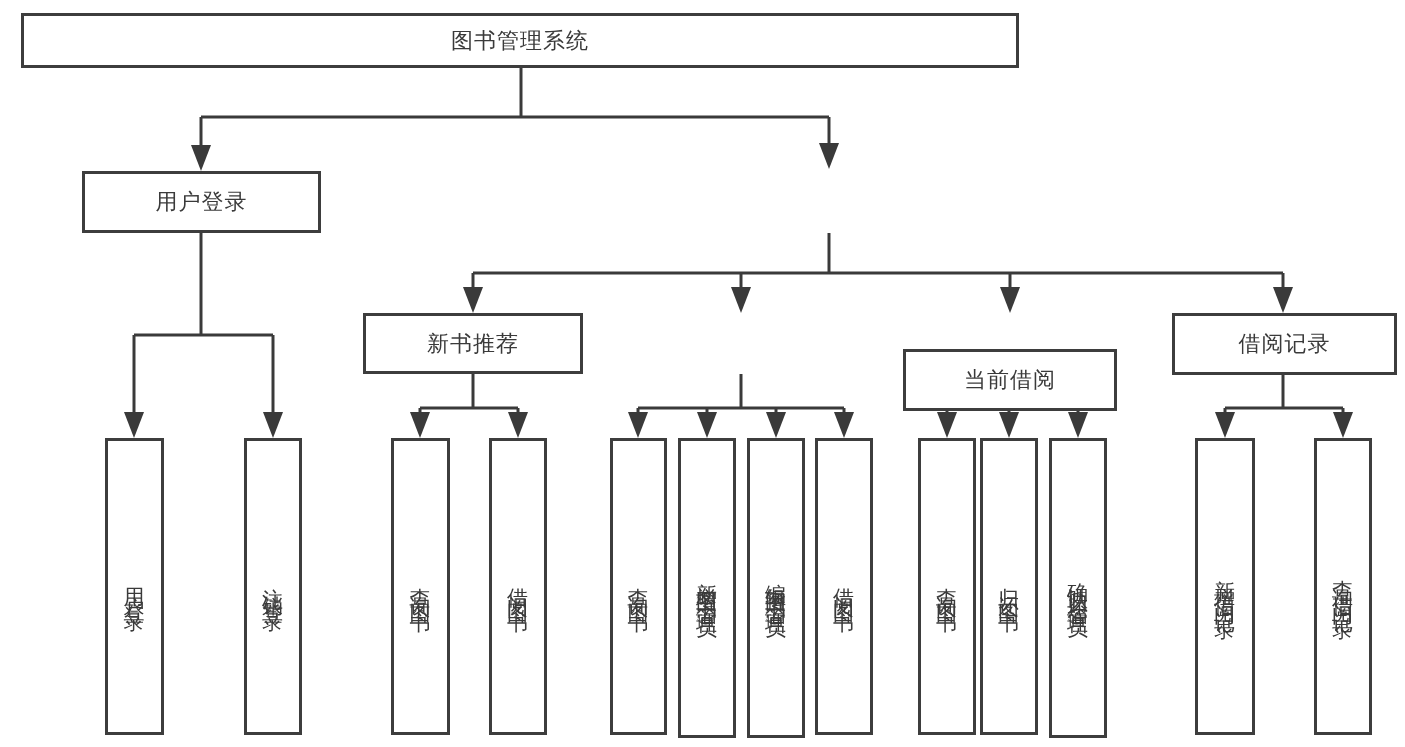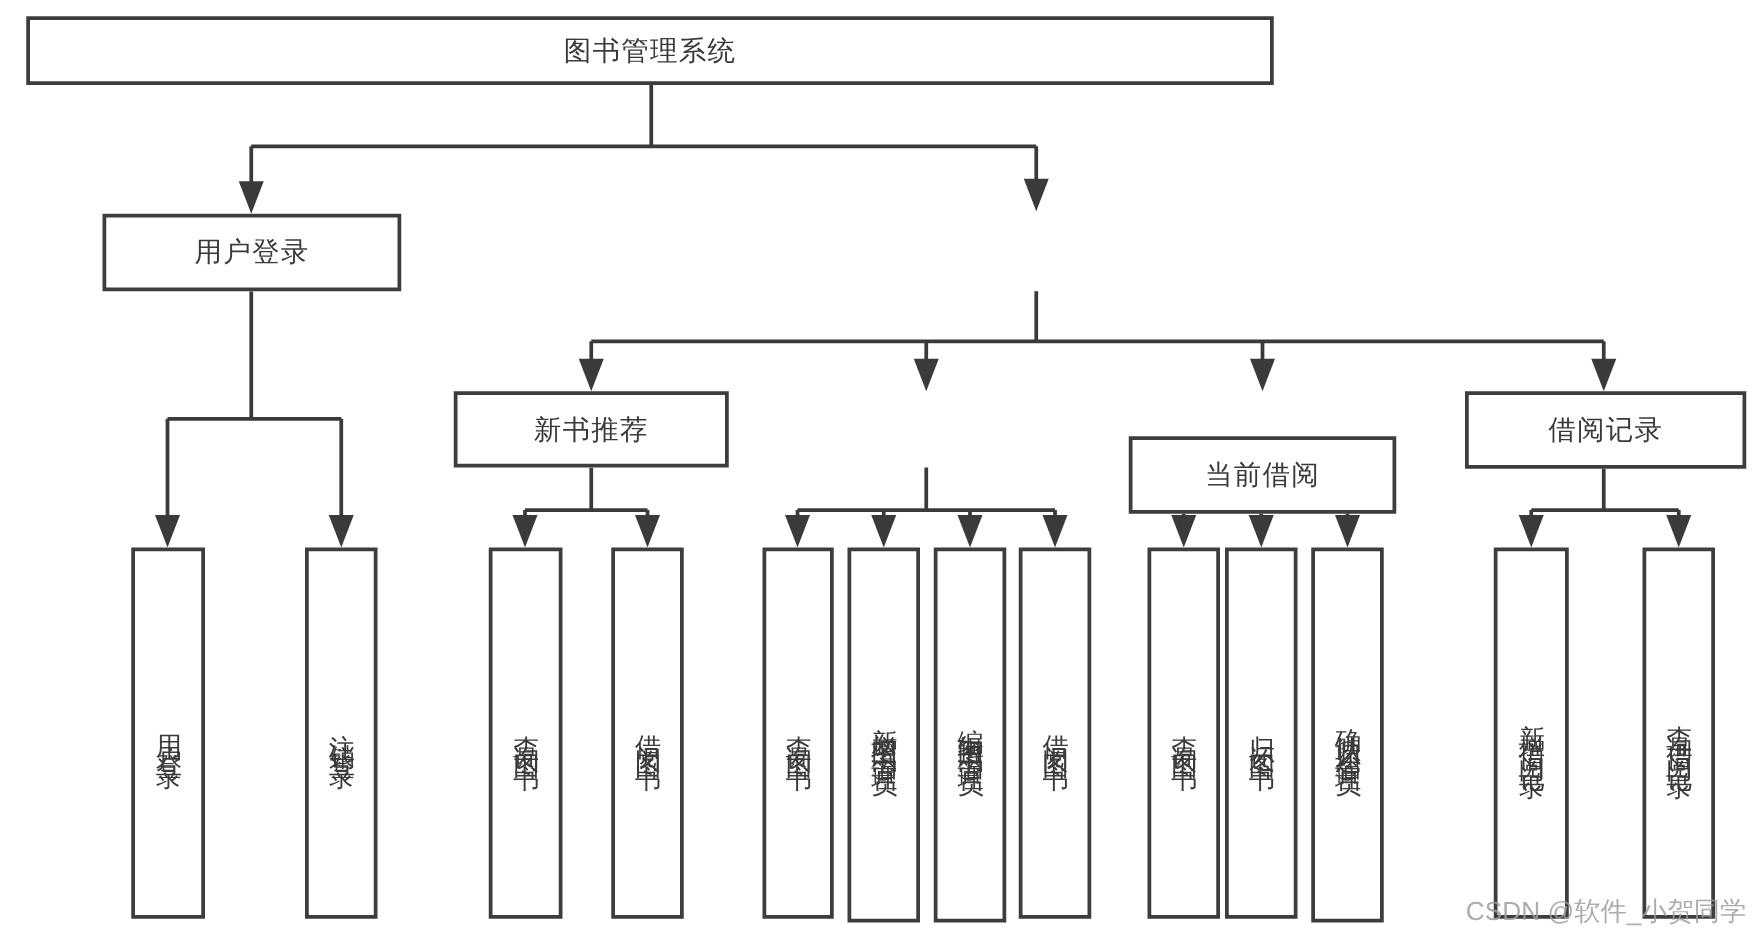--- a/index.html
+++ b/index.html
@@ -155,14 +155,13 @@
     <span>确认归还（管理员）</span>
   </div>
 
   <div class="leaf" style="left:1195px;top:438px;width:60px;height:297px;">
     <span>新增借阅记录</span>
   </div>
   <div class="leaf" style="left:1314px;top:438px;width:58px;height:297px;">
     <span>查询借阅记录</span>
   </div>
 
-  <div class="watermark">CSDN @软件_小贺同学</div>
 </div>
 
 </body></html>

